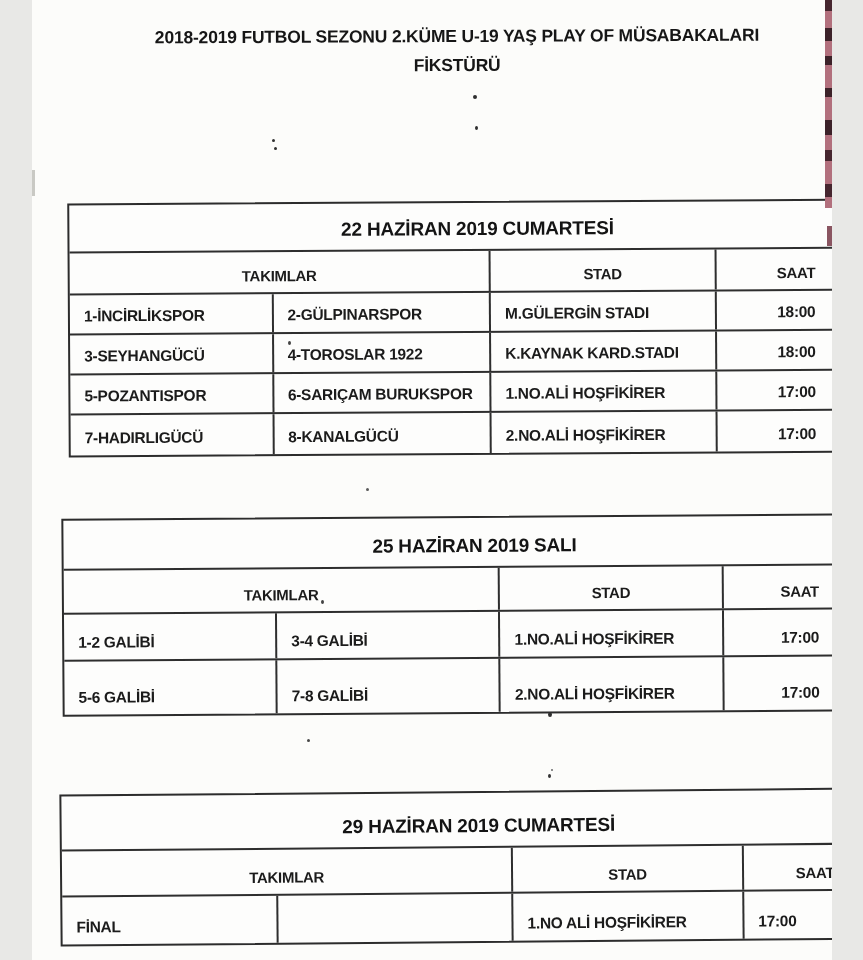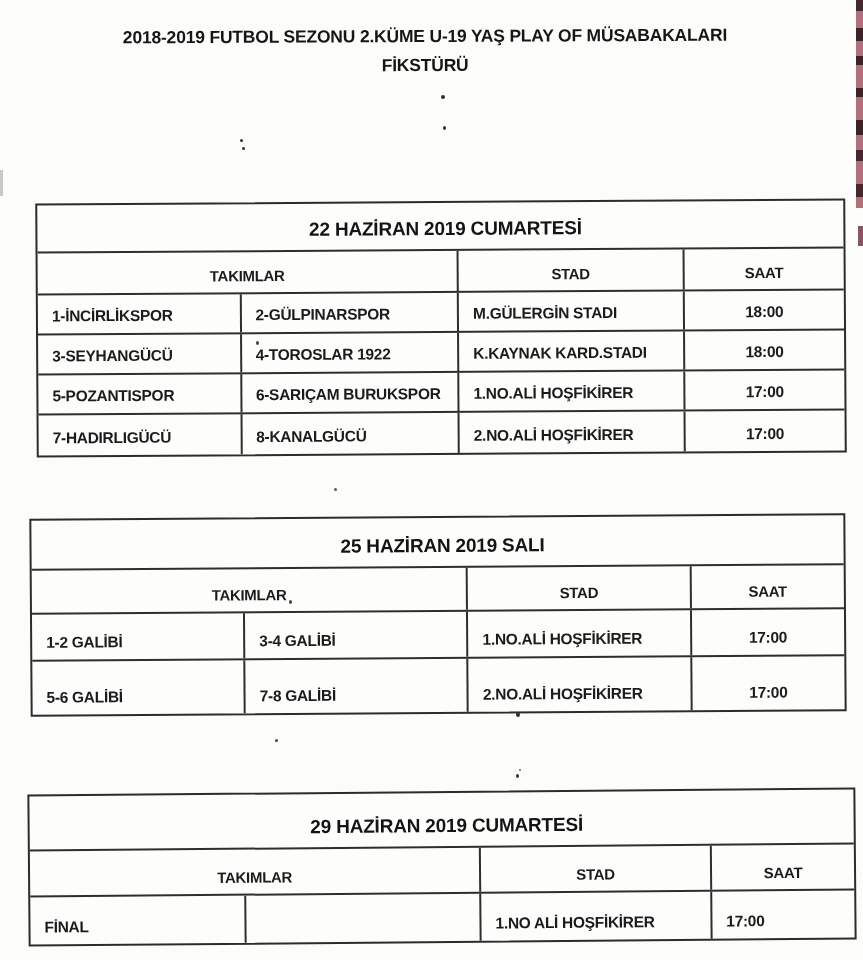--- a/index.html
+++ b/index.html
@@ -1,19 +1,19 @@
 <!DOCTYPE html>
 <html><head>
 <meta charset="utf-8">
 <style>
   * { margin: 0; padding: 0; box-sizing: border-box; }
   html, body { background: #e8e8e6; }
   .page {
     position: relative;
-    width: 863px;
+    width: 800px;
     height: 960px;
     margin: 0 auto;
     background: #fcfcfa;
     overflow: hidden;
     font-family: "Liberation Sans", sans-serif;
     color: #1a1a1a;
   }
 
   
   .doc-title {

